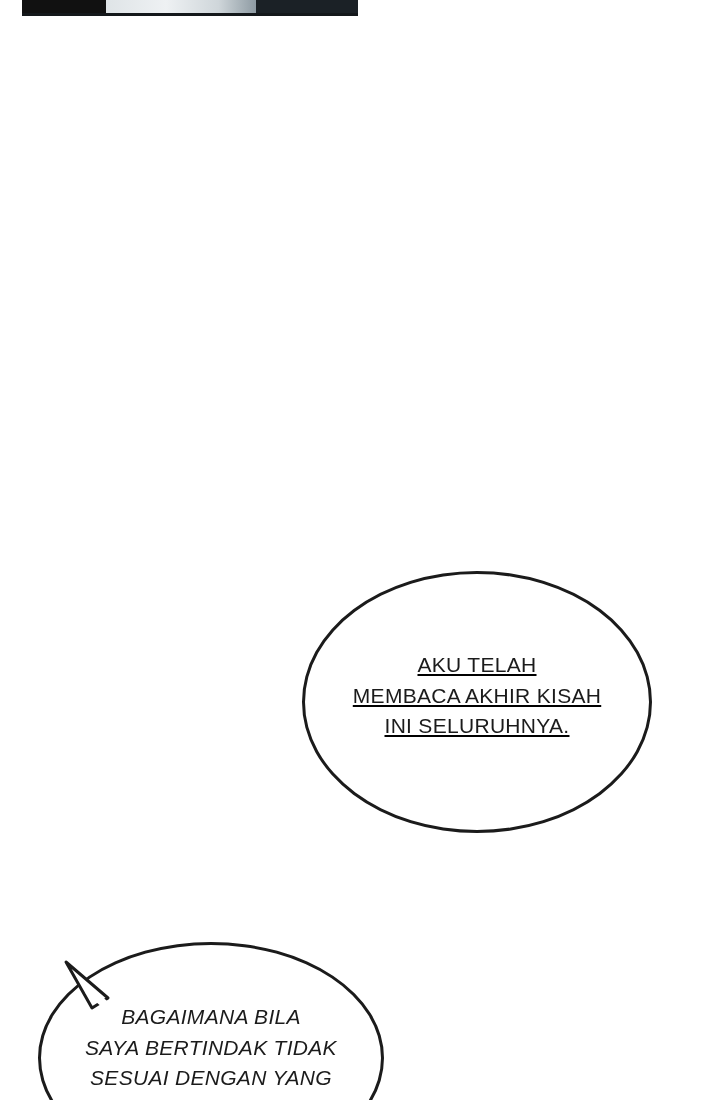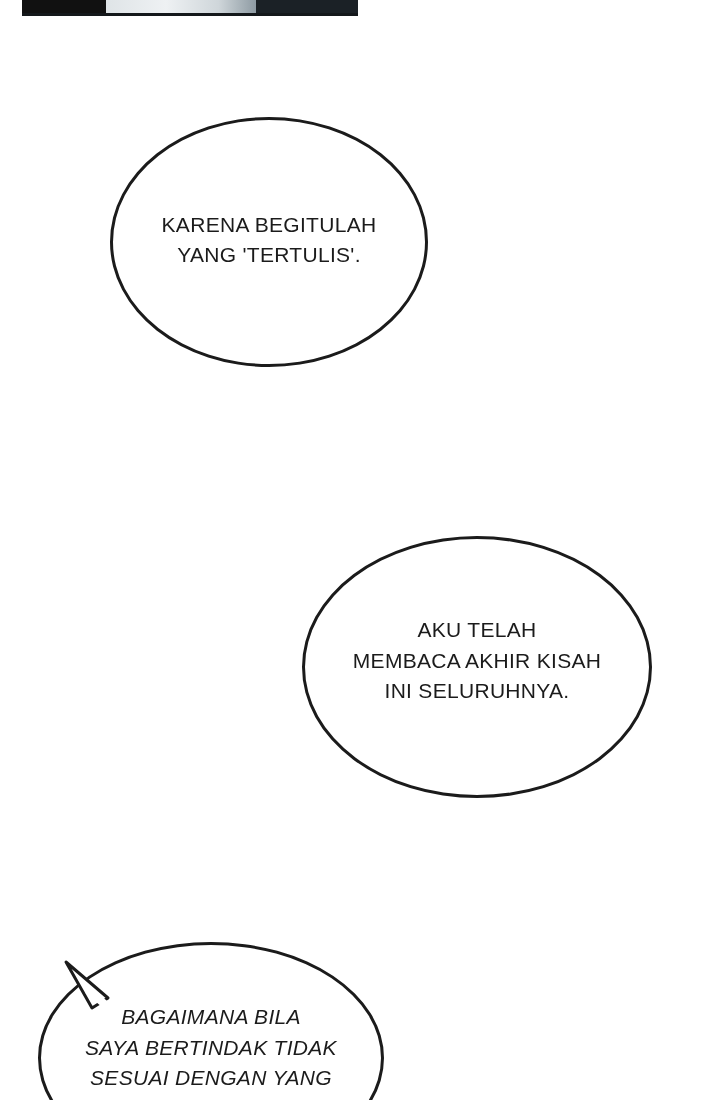--- a/index.html
+++ b/index.html
@@ -87,23 +87,24 @@
     top: 117px;
     width: 318px;
     height: 250px;
   }
   #balloon-1 .balloon-text {
     transform: translateY(-2px);
   }
 
   #balloon-2 {
     left: 302px;
-    top: 536px;
+    top: 571px;
     width: 350px;
     height: 262px;
+    text-decoration: underline;
   }
   #balloon-2 .balloon-text {
     transform: translateY(-6px);
   }
 
   #balloon-3 {
     left: 38px;
     top: 942px;
     width: 346px;
     height: 232px;
@@ -128,24 +129,20 @@
 
 <div class="page">
 
   <div class="top-strip">
     <div class="strip-seg strip-dark-left"></div>
     <div class="strip-seg strip-gradient"></div>
     <div class="strip-seg strip-dark-right"></div>
     <div class="strip-underline"></div>
   </div>
 
-  <div class="balloon" id="balloon-1">
-    <div class="balloon-text">KARENA BEGITULAH
-YANG 'TERTULIS'.</div>
-  </div>
 
   <div class="balloon" id="balloon-2">
     <div class="balloon-text">AKU TELAH
 MEMBACA AKHIR KISAH
 INI SELURUHNYA.</div>
   </div>
 
   <div class="balloon" id="balloon-3">
     <div class="balloon-text">BAGAIMANA BILA
 SAYA BERTINDAK TIDAK

